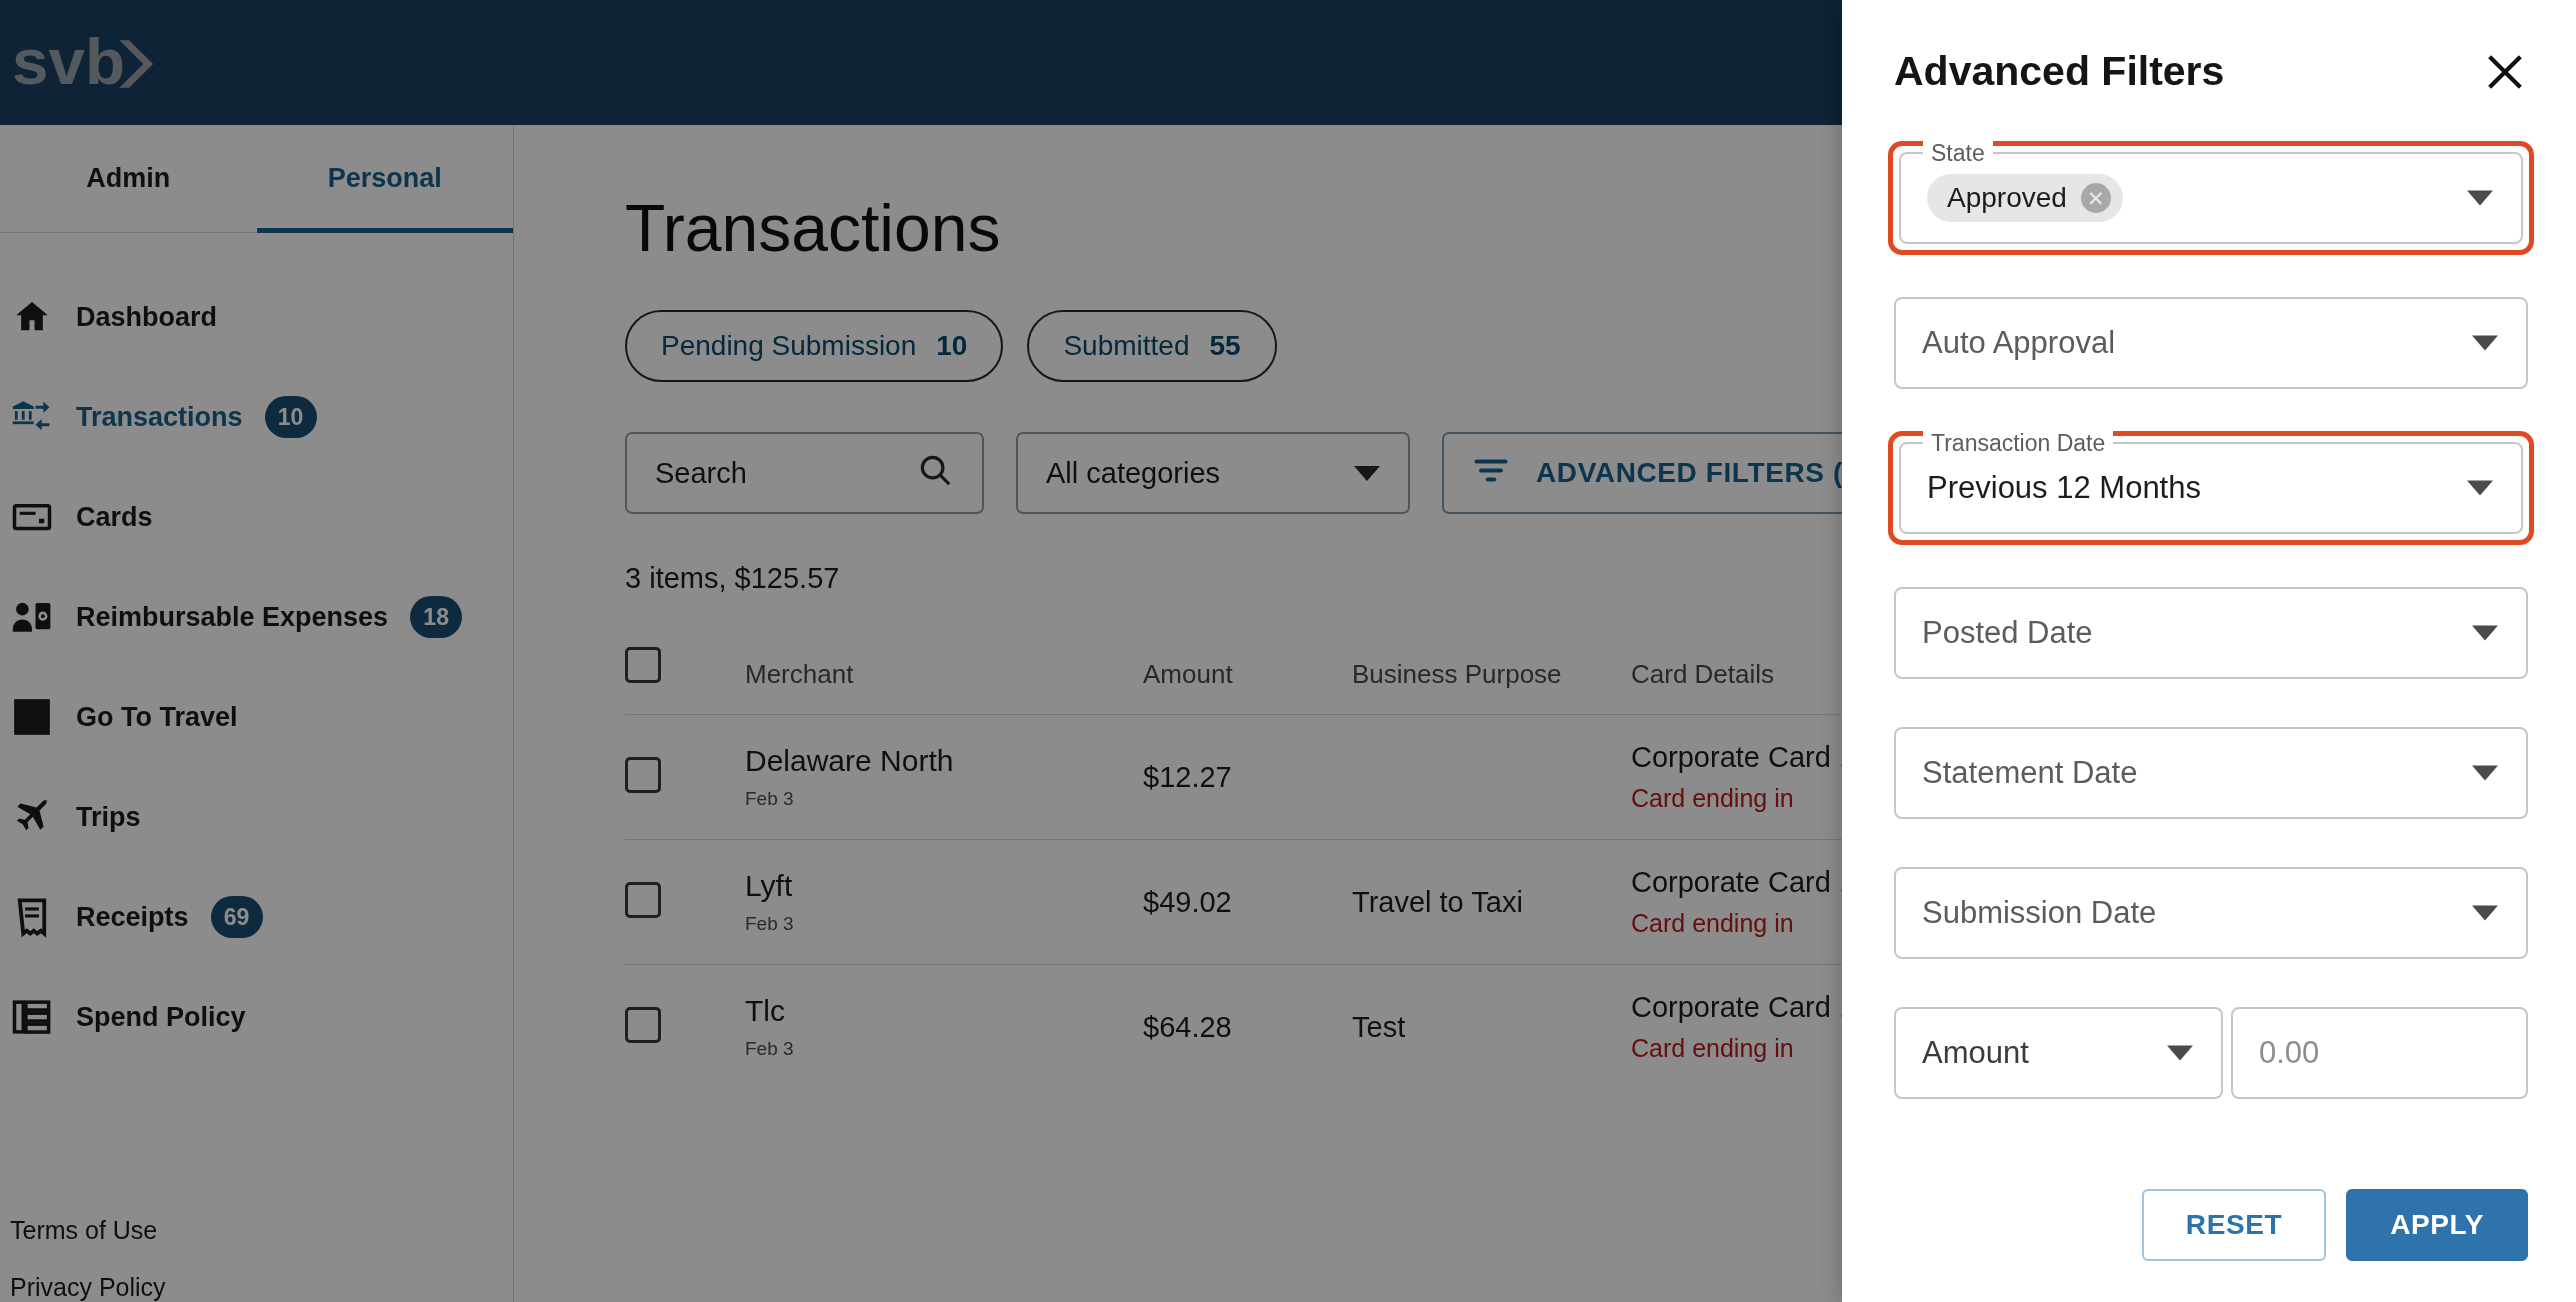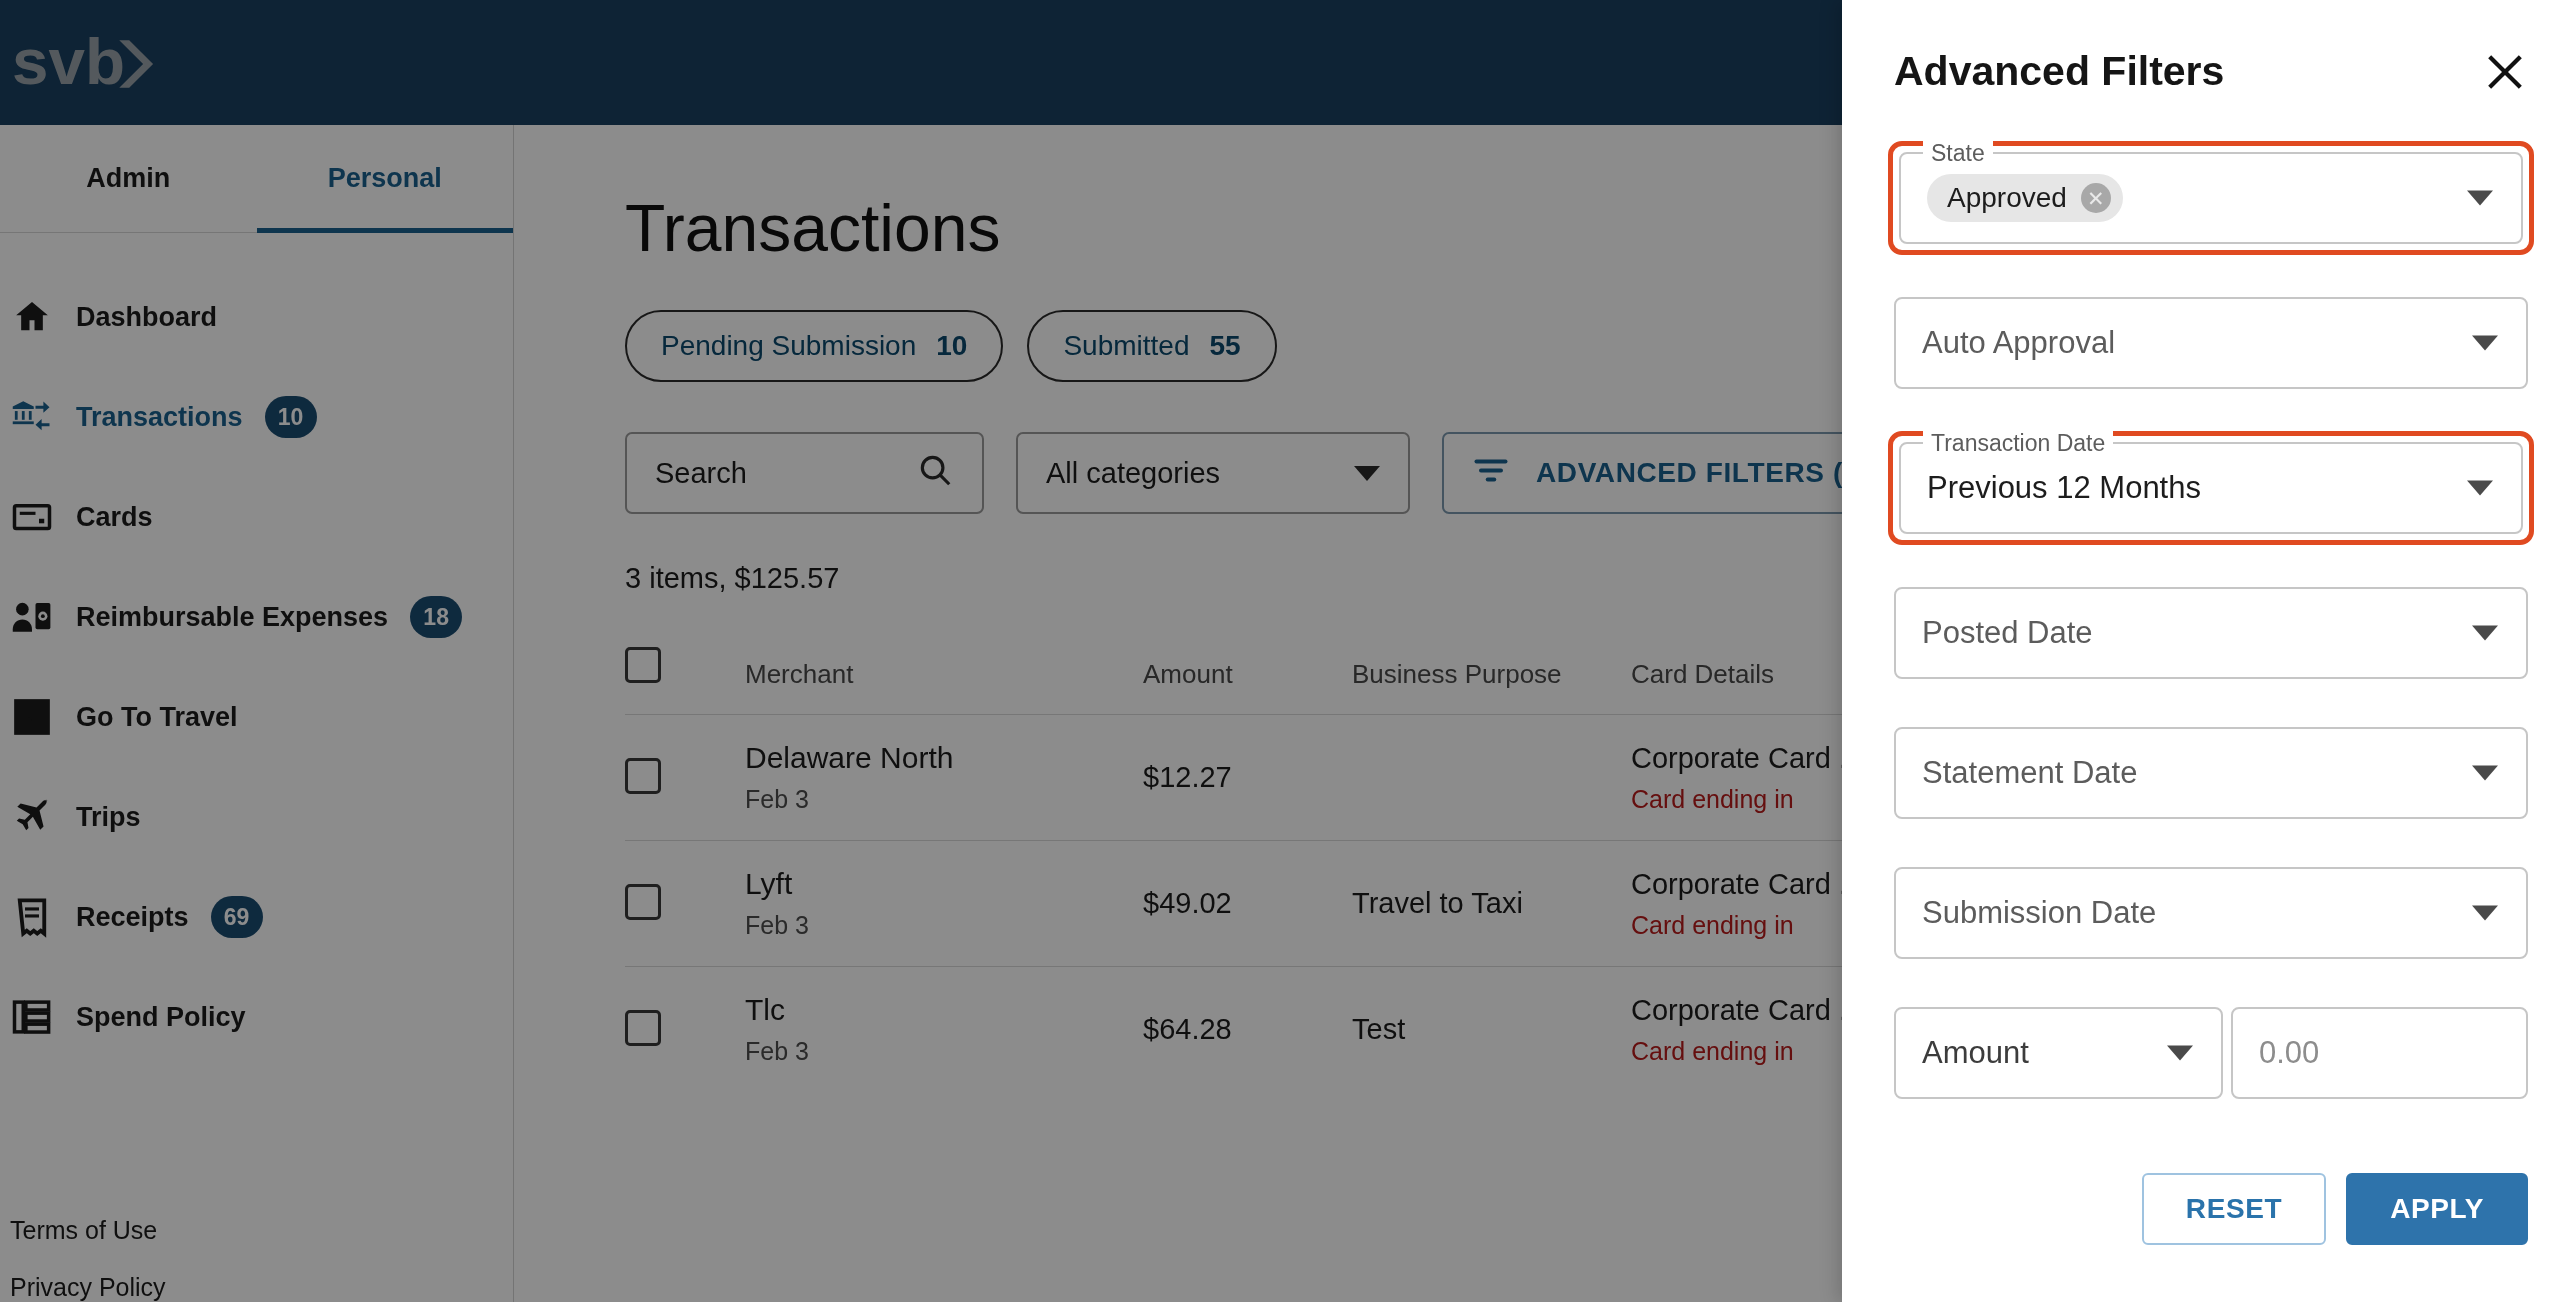--- a/index.html
+++ b/index.html
@@ -83,21 +83,21 @@
   .summary { margin-left: 110px; }
 
   table.txn { margin: 52px 0 0 110px; border-collapse: collapse; width: 1893px; table-layout: fixed; }
   table.txn th {
     text-align: left; font-size: 26px; font-weight: normal; color: #4a4a4a;
     padding: 0 0 24px 0; vertical-align: bottom;
   }
   table.txn td { padding: 26px 0; border-top: 1px solid #d9d9d9; vertical-align: middle; }
   .cb { width: 36px; height: 36px; border: 3px solid #3a3a3a; border-radius: 5px; }
   .m1 { font-size: 30px; color: #1d1d1d; }
-  .m2 { font-size: 25px; color: #4e4e4e; margin-top: 10px; }
+  .m2 { font-size: 19px; color: #4e4e4e; margin-top: 10px; }
   .amt { font-size: 29px; color: #1d1d1d; }
   .bp { font-size: 29px; color: #1d1d1d; }
   .cd1 { font-size: 29px; color: #1d1d1d; }
   .cd2 { font-size: 25px; color: #b91c1c; margin-top: 10px; }
   .acc { font-size: 29px; color: #1d1d1d; }
   .col-cb { width: 120px; } .col-mer { width: 398px; } .col-amt { width: 209px; }
   .col-bp { width: 279px; } .col-cd { width: 289px; } .col-acc { width: 598px; }
 
   
   .overlay { position: absolute; left: 0; top: 0; width: 1842px; height: 1303px; background: rgba(0,0,0,0.45); }
@@ -154,21 +154,21 @@
     width: 329px; height: 92px; border: 2px solid #c6c6c6; border-radius: 8px;
     display: flex; align-items: center; padding: 0 26px; position: relative;
     font-size: 31px; color: #3c3c3c;
   }
   .amount-inp {
     flex: 1; height: 92px; border: 2px solid #c6c6c6; border-radius: 8px;
     display: flex; align-items: center; padding: 0 26px;
     font-size: 31px; color: #8d8d8d;
   }
 
-  .drawer-actions { display: flex; justify-content: flex-end; gap: 20px; padding: 18px 48px 58px 0; }
+  .drawer-actions { display: flex; justify-content: flex-end; gap: 20px; padding: 18px 48px 42px 0; }
   .btn { height: 72px; padding: 0 42px; border-radius: 6px; font-size: 28px;
          font-weight: bold; letter-spacing: 0.6px; display: flex;
          align-items: center; justify-content: center; }
   .btn-reset { background: #fff; border: 2px solid #9fc3e0; color: #2a73ab; }
   .btn-apply { background: #2e73ab; border: 2px solid #2e73ab; color: #fff; }
 </style>
 </head>
 <body>
 
 <div id="root">

